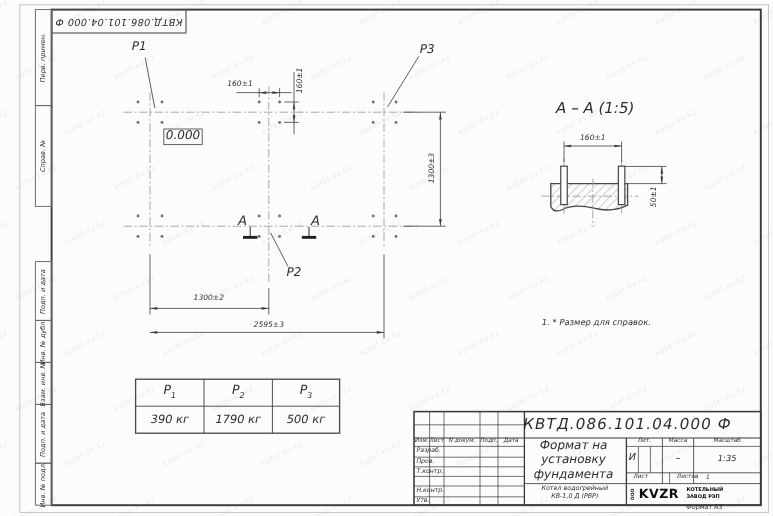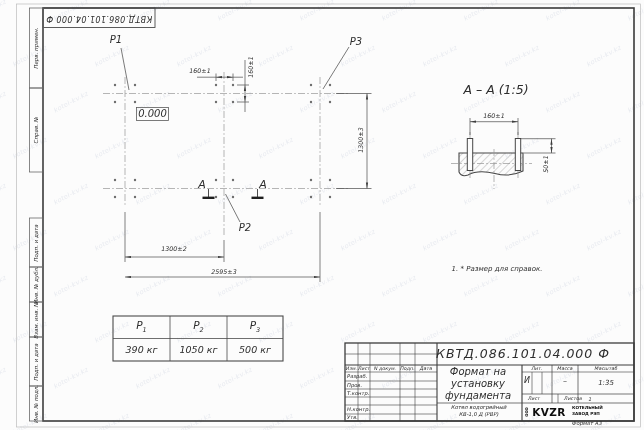--- a/index.html
+++ b/index.html
@@ -302,21 +302,21 @@
   <span class="lbl r90" style="left:546px;top:163.5px;font-size:6.3px;">50±1</span>
 
   <div class="notes">
     <p>1. * Размер для справок.</p>
   </div>
 
   <span class="lbl" style="left:141.5px;top:327px;font-size:10.5px;"><span>P</span><sub style="font-size:6.5px;">1</sub></span>
   <span class="lbl" style="left:198.5px;top:327px;font-size:10.5px;"><span>P</span><sub style="font-size:6.5px;">2</sub></span>
   <span class="lbl" style="left:255px;top:327px;font-size:10.5px;"><span>P</span><sub style="font-size:6.5px;">3</sub></span>
   <span class="lbl" style="left:141.5px;top:350px;font-size:9.5px;">390 кг</span>
-  <span class="lbl" style="left:198.5px;top:350px;font-size:9.5px;">1050 кг</span>
+  <span class="lbl" style="left:198.5px;top:350px;font-size:9.5px;">1790 кг</span>
   <span class="lbl" style="left:255px;top:350px;font-size:9.5px;">500 кг</span>
 
   <span class="lbl" style="left:523px;top:354px;font-size:12.5px;letter-spacing:1px;">КВТД.086.101.04.000  Ф</span>
 
   <span class="lbl" style="left:351.5px;top:368.5px;font-size:4.8px;">Изм.</span>
   <span class="lbl" style="left:364px;top:368.5px;font-size:4.8px;">Лист</span>
   <span class="lbl" style="left:385px;top:368.5px;font-size:4.8px;">N докум.</span>
   <span class="lbl" style="left:407.5px;top:368.5px;font-size:4.8px;">Подп.</span>
   <span class="lbl" style="left:426px;top:368.5px;font-size:4.8px;">Дата</span>
 

